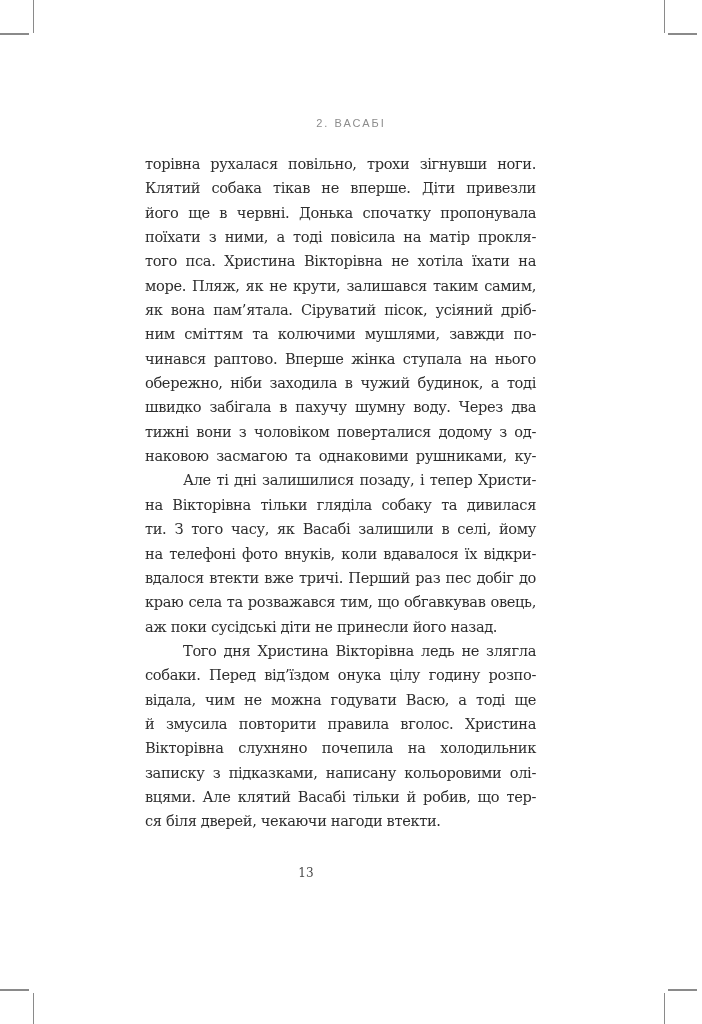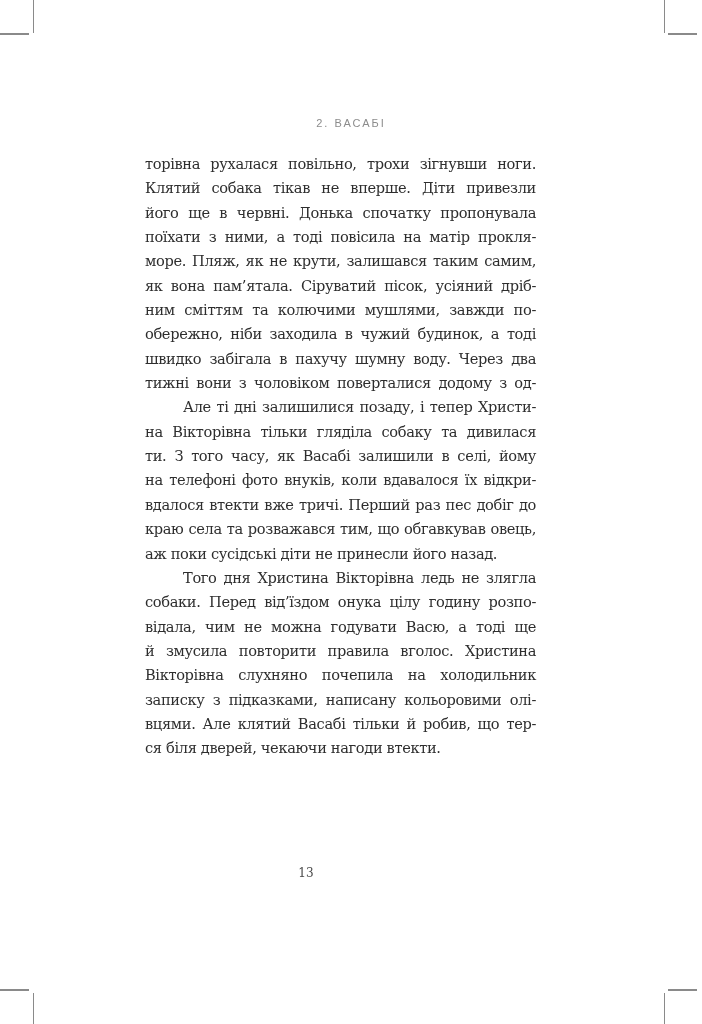--- a/index.html
+++ b/index.html
@@ -37,26 +37,29 @@
 <div class="crop v" style="left:664px; top:993px;"></div>
 <div class="crop h" style="left:668px; top:989px;"></div>
 
 <div class="running-head">2. ВАСАБІ</div>
 
 <div class="body-text" id="body-text">
     <span class="line">торівна рухалася повільно, трохи зігнувши ноги.</span>
     <span class="line">Клятий собака тікав не вперше. Діти привезли</span>
     <span class="line">його ще в червні. Донька спочатку пропонувала</span>
     <span class="line">поїхати з ними, а тоді повісила на матір прокля-</span>
+    <span class="line">того пса. Христина Вікторівна не хотіла їхати на</span>
     <span class="line">море. Пляж, як не крути, залишався таким самим,</span>
     <span class="line">як вона пам’ятала. Сіруватий пісок, усіяний дріб-</span>
     <span class="line">ним сміттям та колючими мушлями, завжди по-</span>
+    <span class="line">чинався раптово. Вперше жінка ступала на нього</span>
     <span class="line">обережно, ніби заходила в чужий будинок, а тоді</span>
     <span class="line">швидко забігала в пахучу шумну воду. Через два</span>
     <span class="line">тижні вони з чоловіком поверталися додому з од-</span>
+    <span class="line">наковою засмагою та однаковими рушниками, ку-</span>
     <span class="line indent">Але ті дні залишилися позаду, і тепер Христи-</span>
     <span class="line">на Вікторівна тільки гляділа собаку та дивилася</span>
     <span class="line">ти. З того часу, як Васабі залишили в селі, йому</span>
     <span class="line">на телефоні фото внуків, коли вдавалося їх відкри-</span>
     <span class="line">вдалося втекти вже тричі. Перший раз пес добіг до</span>
     <span class="line">краю села та розважався тим, що обгавкував овець,</span>
     <span class="line last">аж поки сусідські діти не принесли його назад.</span>
     <span class="line indent">Того дня Христина Вікторівна ледь не злягла</span>
     <span class="line">собаки. Перед від’їздом онука цілу годину розпо-</span>
     <span class="line">відала, чим не можна годувати Васю, а тоді ще</span>

